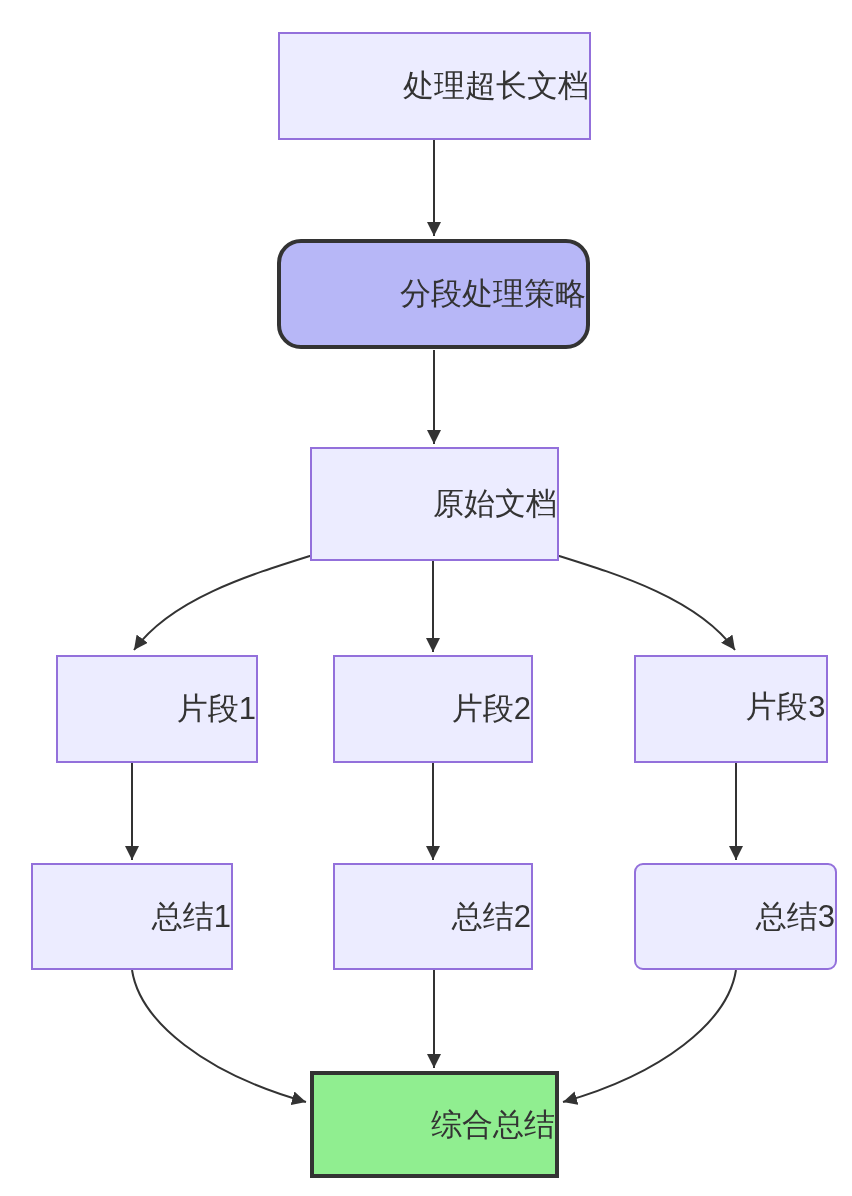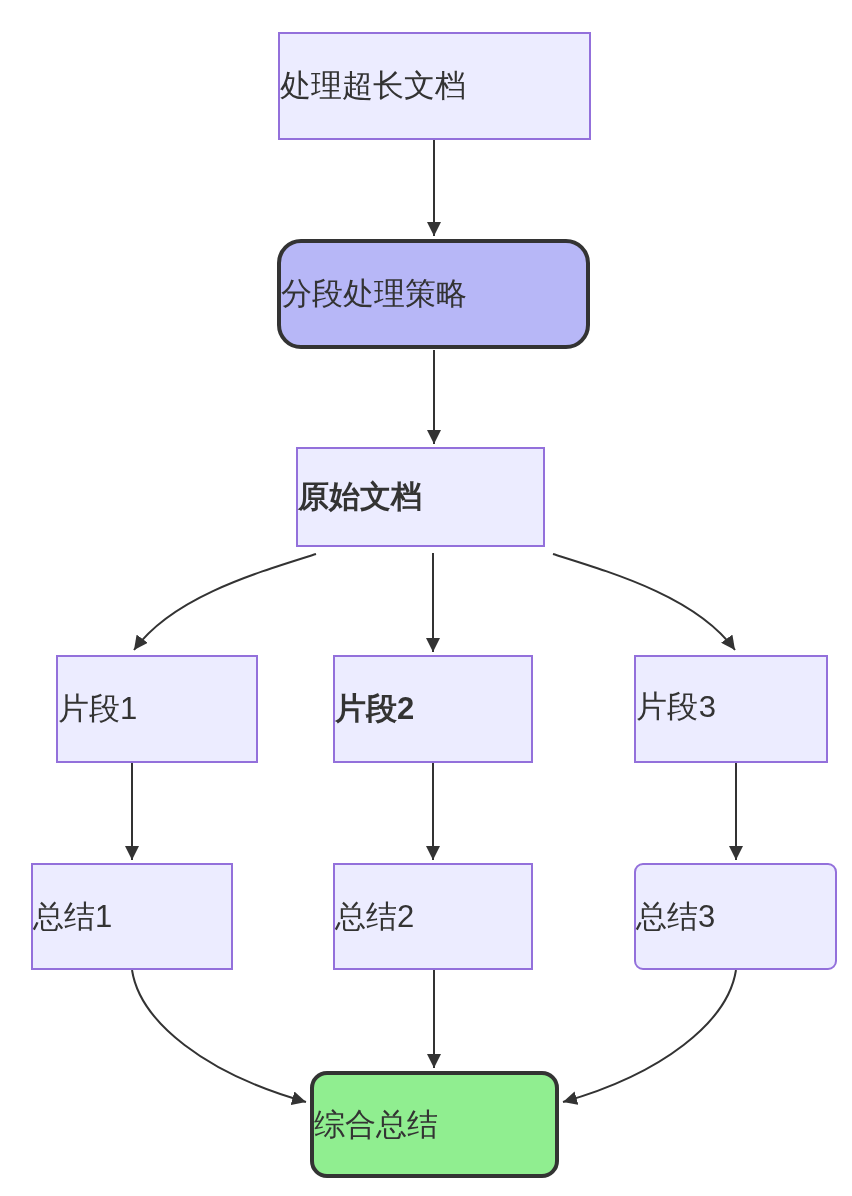--- a/index.html
+++ b/index.html
@@ -33,21 +33,21 @@
   .edge {
     fill: none;
     stroke: var(--edge);
     stroke-width: 2px;
   }
   .arrow-marker { fill: var(--edge); }
   .node {
     position: absolute;
     display: flex;
     align-items: center;
-    justify-content: flex-start;
+    justify-content: flex-end;
     text-align: center;
     box-sizing: border-box;
     background: var(--node-fill);
     border: 2px solid var(--node-border);
     color: var(--text);
     font-size: 31px;
     line-height: 1.2;
   }
   .node--highlight {
     background: var(--highlight-fill);
@@ -83,45 +83,45 @@
   </svg>
 
   <div class="node" style="left:278px; top:32px; width:313px; height:108px;">
     <span>处理超长文档</span>
   </div>
 
   <div class="node node--highlight" style="left:277px; top:239px; width:313px; height:110px;border-radius:24px;">
     <span>分段处理策略</span>
   </div>
 
-  <div class="node" style="left:296px; top:447px; width:249px; height:100px;font-weight:bold;">
+  <div class="node" style="left:310px; top:447px; width:249px; height:114px;">
     <span>原始文档</span>
   </div>
 
   <div class="node" style="left:31px; top:655px; width:202px; height:108px;margin-left:25px;">
     <span>片段1</span>
   </div>
 
-  <div class="node" style="left:333px; top:655px; width:200px; height:108px;font-weight:bold;">
+  <div class="node" style="left:333px; top:655px; width:200px; height:108px;">
     <span>片段2</span>
   </div>
 
   <div class="node" style="left:634px; top:655px; width:194px; height:108px;font-family:Liberation Mono, monospace;">
     <span>片段3</span>
   </div>
 
   <div class="node" style="left:31px; top:863px; width:202px; height:107px;">
     <span>总结1</span>
   </div>
 
   <div class="node" style="left:333px; top:863px; width:200px; height:107px;">
     <span>总结2</span>
   </div>
 
   <div class="node" style="left:634px; top:863px; width:203px; height:107px;border-radius:9px;">
     <span>总结3</span>
   </div>
 
-  <div class="node node--success" style="left:310px; top:1071px; width:249px; height:107px;border-radius:17px;">
+  <div class="node node--success" style="left:310px; top:1071px; width:249px; height:107px;">
     <span>综合总结</span>
   </div>
 
 </div>
 
 </body></html>

